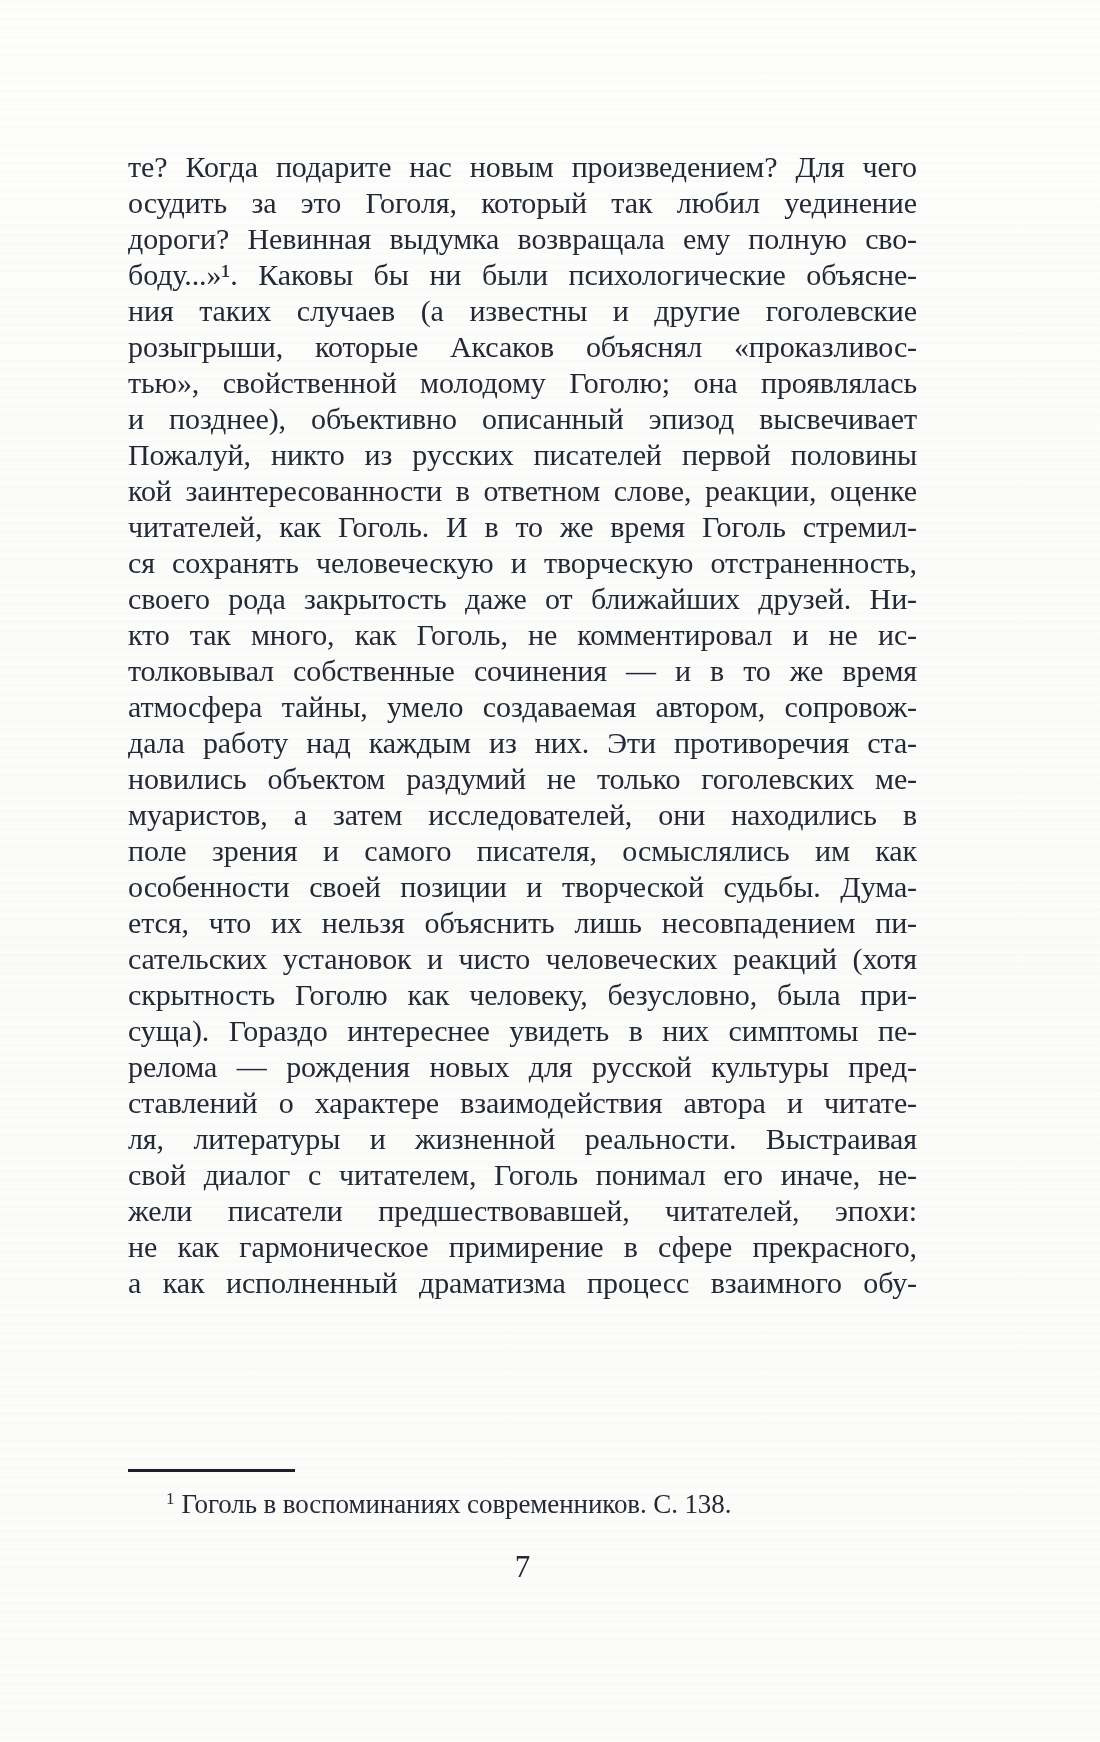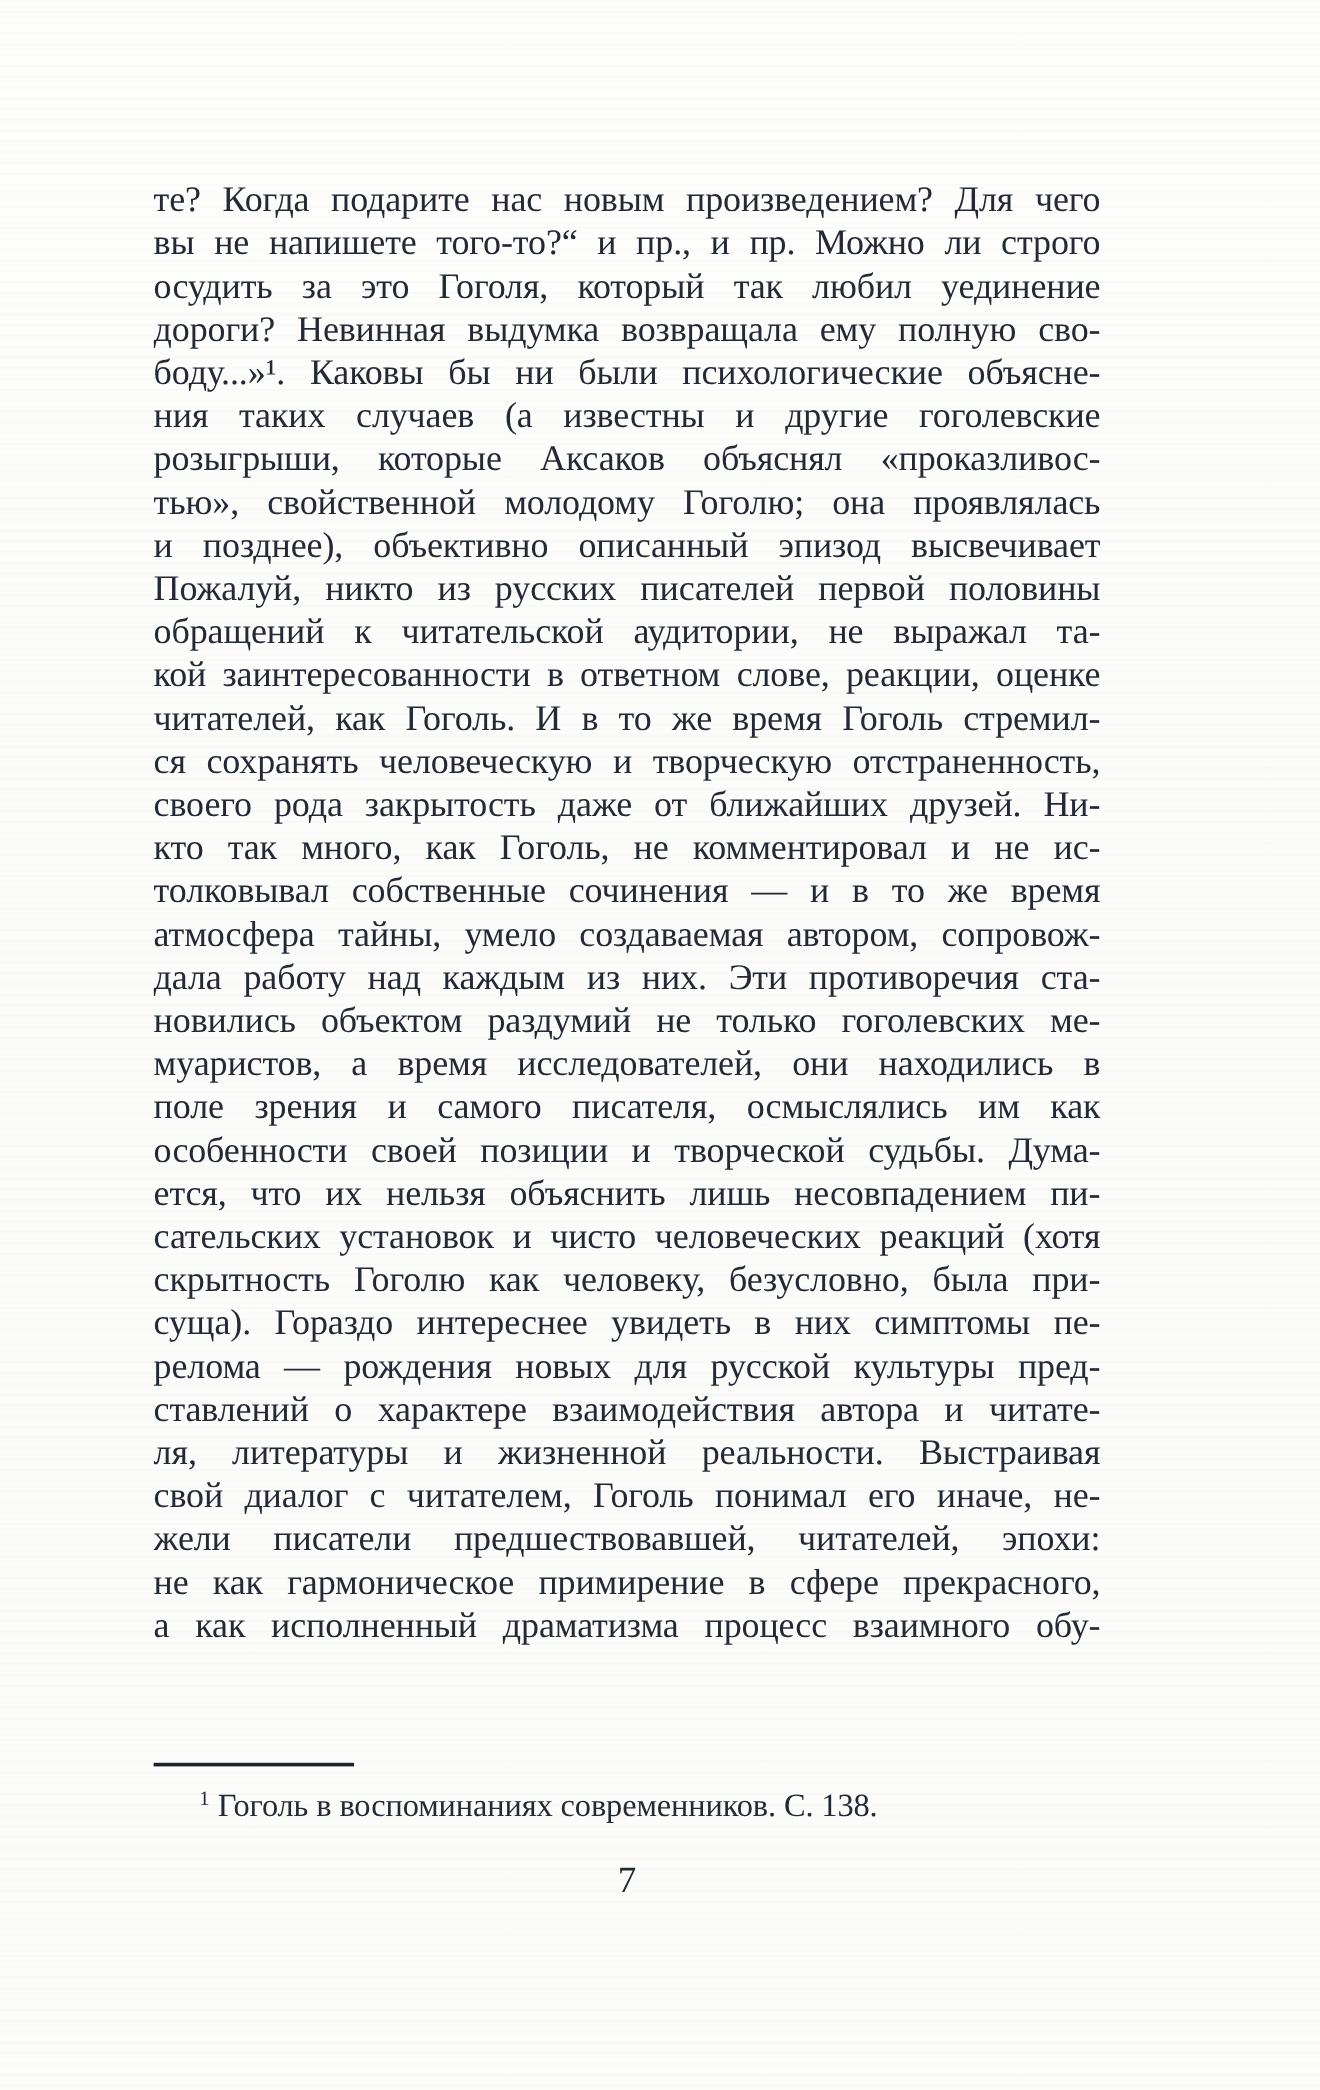--- a/index.html
+++ b/index.html
@@ -71,40 +71,38 @@
     line-height: 38px;
   }
 </style>
 </head>
 <body>
 
 <div class="page">
 
   <div class="body-text">
       <div class="text-line">те? Когда подарите нас новым произведением? Для чего</div>
-      <div class="text-line">вы не напишете того-то?“ и пр., и пр. Можно ли строго</div>
       <div class="text-line">осудить за это Гоголя, который так любил уединение</div>
       <div class="text-line">дороги? Невинная выдумка возвращала ему полную сво-</div>
       <div class="text-line">боду...»¹. Каковы бы ни были психологические объясне-</div>
       <div class="text-line">ния таких случаев (а известны и другие гоголевские</div>
       <div class="text-line">розыгрыши, которые Аксаков объяснял «проказливос-</div>
       <div class="text-line">тью», свойственной молодому Гоголю; она проявлялась</div>
       <div class="text-line">и позднее), объективно описанный эпизод высвечивает</div>
       <div class="text-line">Пожалуй, никто из русских писателей первой половины</div>
-      <div class="text-line">обращений к читательской аудитории, не выражал та-</div>
       <div class="text-line">кой заинтересованности в ответном слове, реакции, оценке</div>
       <div class="text-line">читателей, как Гоголь. И в то же время Гоголь стремил-</div>
       <div class="text-line">ся сохранять человеческую и творческую отстраненность,</div>
       <div class="text-line">своего рода закрытость даже от ближайших друзей. Ни-</div>
       <div class="text-line">кто так много, как Гоголь, не комментировал и не ис-</div>
       <div class="text-line">толковывал собственные сочинения — и в то же время</div>
       <div class="text-line">атмосфера тайны, умело создаваемая автором, сопровож-</div>
       <div class="text-line">дала работу над каждым из них. Эти противоречия ста-</div>
       <div class="text-line">новились объектом раздумий не только гоголевских ме-</div>
-      <div class="text-line">муаристов, а время исследователей, они находились в</div>
+      <div class="text-line">муаристов, а затем исследователей, они находились в</div>
       <div class="text-line">поле зрения и самого писателя, осмыслялись им как</div>
       <div class="text-line">особенности своей позиции и творческой судьбы. Дума-</div>
       <div class="text-line">ется, что их нельзя объяснить лишь несовпадением пи-</div>
       <div class="text-line">сательских установок и чисто человеческих реакций (хотя</div>
       <div class="text-line">скрытность Гоголю как человеку, безусловно, была при-</div>
       <div class="text-line">суща). Гораздо интереснее увидеть в них симптомы пе-</div>
       <div class="text-line">релома — рождения новых для русской культуры пред-</div>
       <div class="text-line">ставлений о характере взаимодействия автора и читате-</div>
       <div class="text-line">ля, литературы и жизненной реальности. Выстраивая</div>
       <div class="text-line">свой диалог с читателем, Гоголь понимал его иначе, не-</div>

